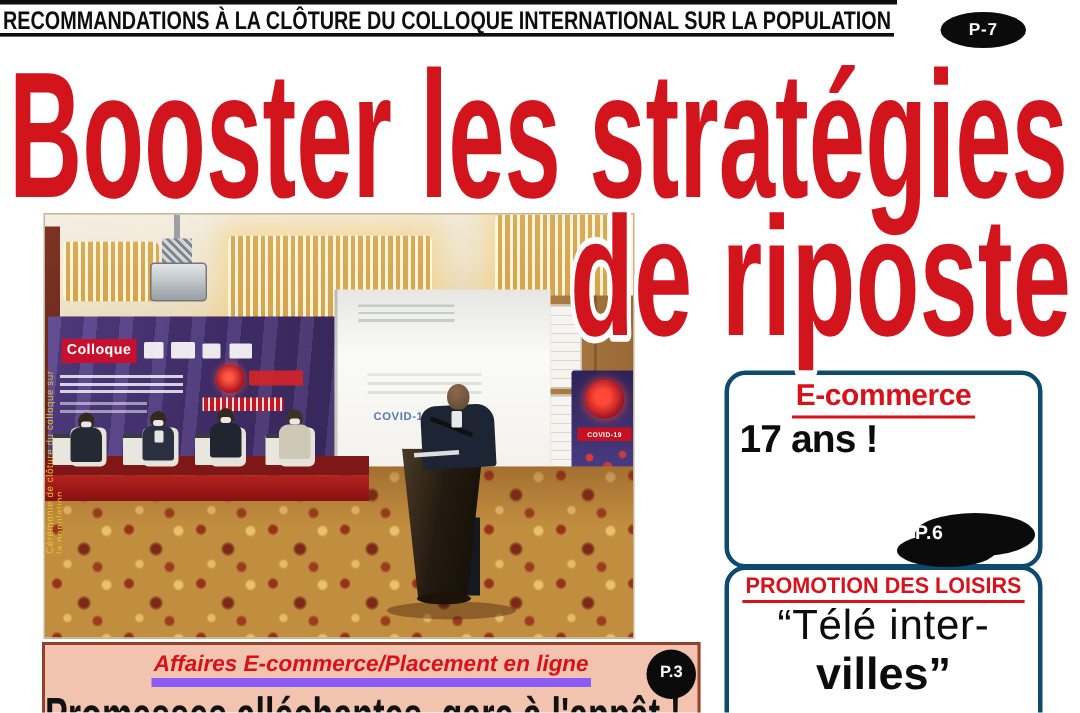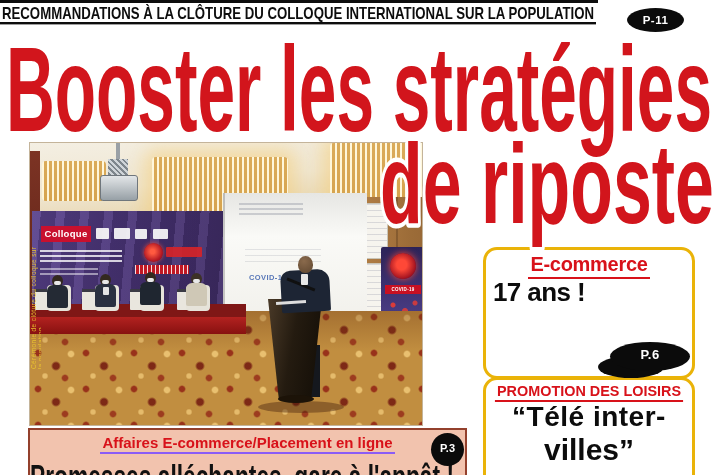--- a/index.html
+++ b/index.html
@@ -128,58 +128,58 @@
   #mic-boom{left:256px;top:140px;width:30px;height:2.5px;background:#101010;transform:rotate(22deg);z-index:9;}
   #spk-head{left:268px;top:113px;width:15px;height:17px;border-radius:50% 50% 45% 45%;
     background:radial-gradient(circle at 40% 30%,#8a6a4c,#5e4630);z-index:9;}
   #spk-body{left:251px;top:127px;width:49px;height:42px;border-radius:10px 12px 2px 2px;background:#1d2534;
     transform:rotate(-3deg);z-index:8;}
   #spk-shirt{left:271px;top:131px;width:7px;height:11px;background:#e8e8e8;border-radius:1px;z-index:9;}
   #photo-credit{left:0px;top:96px;width:11px;height:130px;z-index:10;color:#ecc62e;font-size:6.5px;
     writing-mode:vertical-rl;transform:rotate(180deg);letter-spacing:.4px;opacity:.95;overflow:hidden;}
 
   
-  .side-box{left:483px;width:206px;background:#fff;border:3px solid #eab308;border-radius:14px;z-index:3;}
+  .side-box{left:483px;width:206px;background:#fff;border:3px solid #0c4a6e;border-radius:14px;z-index:3;}
   #box-ecom{top:247px;height:126px;}
   #box-loisirs{top:377px;height:106px;}
   .section-red{color:#d8121a;font-weight:bold;text-align:center;}
   .section-red .u{display:inline-block;border-bottom:2.5px solid #d8121a;padding:0 2px 1px 2px;}
   #ecom-header{margin-top:3px;font-size:20px;letter-spacing:-.3px;}
   #loisirs-header{margin-top:2px;font-size:15px;transform:scaleX(.96);}
   .big-black{color:#0c0c0c;font-weight:bold;font-size:26px;letter-spacing:-.6px;line-height:1.06;
     padding:0 7px;white-space:nowrap;}
   .just{text-align:justify;text-align-last:justify;white-space:normal;word-spacing:1px;}
   #ecom-line3-row{padding:0 7px;height:30px;}
   #ecom-line3{float:left;color:#0c0c0c;font-weight:bold;font-size:26px;letter-spacing:-.6px;line-height:1.06;}
   #p6-shadow{left:598px;top:356px;width:66px;height:22px;background:#0b0b0b;border-radius:50%;z-index:4;}
   #p6-badge{left:610px;top:342px;width:80px;height:29px;background:#0b0b0b;border-radius:50%;z-index:5;
-    color:#fff;font-size:13px;font-weight:bold;text-align:center;line-height:26px;letter-spacing:.4px;}
+    color:#fff;font-size:13px;font-weight:bold;line-height:26px;letter-spacing:.4px;}
   #lejeu{color:#0c0c0c;font-weight:bold;font-size:29px;letter-spacing:15px;text-indent:15px;
     text-align:center;line-height:1.05;margin-top:1px;}
-  #tele{color:#0c0c0c;font-weight:bold;font-size:28px;letter-spacing:.5px;text-align:center;line-height:1.08;}
+  #tele{color:#0c0c0c;font-weight:normal;font-size:28px;letter-spacing:.5px;text-align:center;line-height:1.08;}
   #villes{color:#0c0c0c;font-weight:bold;font-size:30px;text-align:center;line-height:1;margin-top:3px;}
 
   
   #bottom-box{left:28px;top:428px;width:435px;height:60px;background:#f2c3ae;border:2px solid #93402c;z-index:3;}
   #bottom-header{margin-top:4px;font-size:15px;}
-  #bottom-header .u{border-bottom:2px solid #8b5cf6;}
+  #bottom-header .u{border-bottom:6px solid #8b5cf6;font-style:italic;}
   #p3-badge{left:431px;top:433px;width:33px;height:33px;background:#0b0b0b;border-radius:50%;z-index:5;
     color:#fff;font-size:11px;font-weight:bold;text-align:center;line-height:30px;}
   #bottom-partial-svg{left:30px;top:458px;width:432px;height:17px;overflow:hidden;z-index:4;}
 </style>
 </head>
 <body>
 
 <div class="abs" id="top-rule"></div>
 <svg class="abs" id="top-banner-svg" width="600" height="24">
   <text x="2" y="17" font-size="17" font-weight="bold" fill="#0d0d0d" textLength="592" lengthAdjust="spacingAndGlyphs">RECOMMANDATIONS À LA CLÔTURE DU COLLOQUE INTERNATIONAL SUR LA POPULATION</text>
   <rect x="0" y="20" width="596" height="2.4" fill="#0d0d0d"></rect>
 </svg>
 <div class="abs" id="p12-badge">
-  <span>P-11</span>
+  <span>P-7</span>
 </div>
 
 <svg class="abs" id="headline1-svg" width="720" height="140">
   <text x="6" y="104" font-size="120" font-weight="bold" fill="#d2151c" textLength="706" lengthAdjust="spacingAndGlyphs">Booster les stratégies</text>
 </svg>
 <svg class="abs" id="headline2-svg" width="344" height="120">
   <text x="4" y="85" font-size="113" font-weight="bold" fill="#d2151c" stroke="#ffffff" stroke-width="9" stroke-linejoin="round" paint-order="stroke" textLength="334" lengthAdjust="spacingAndGlyphs">de riposte</text>
 </svg>
 
 <div class="abs" id="photo">

